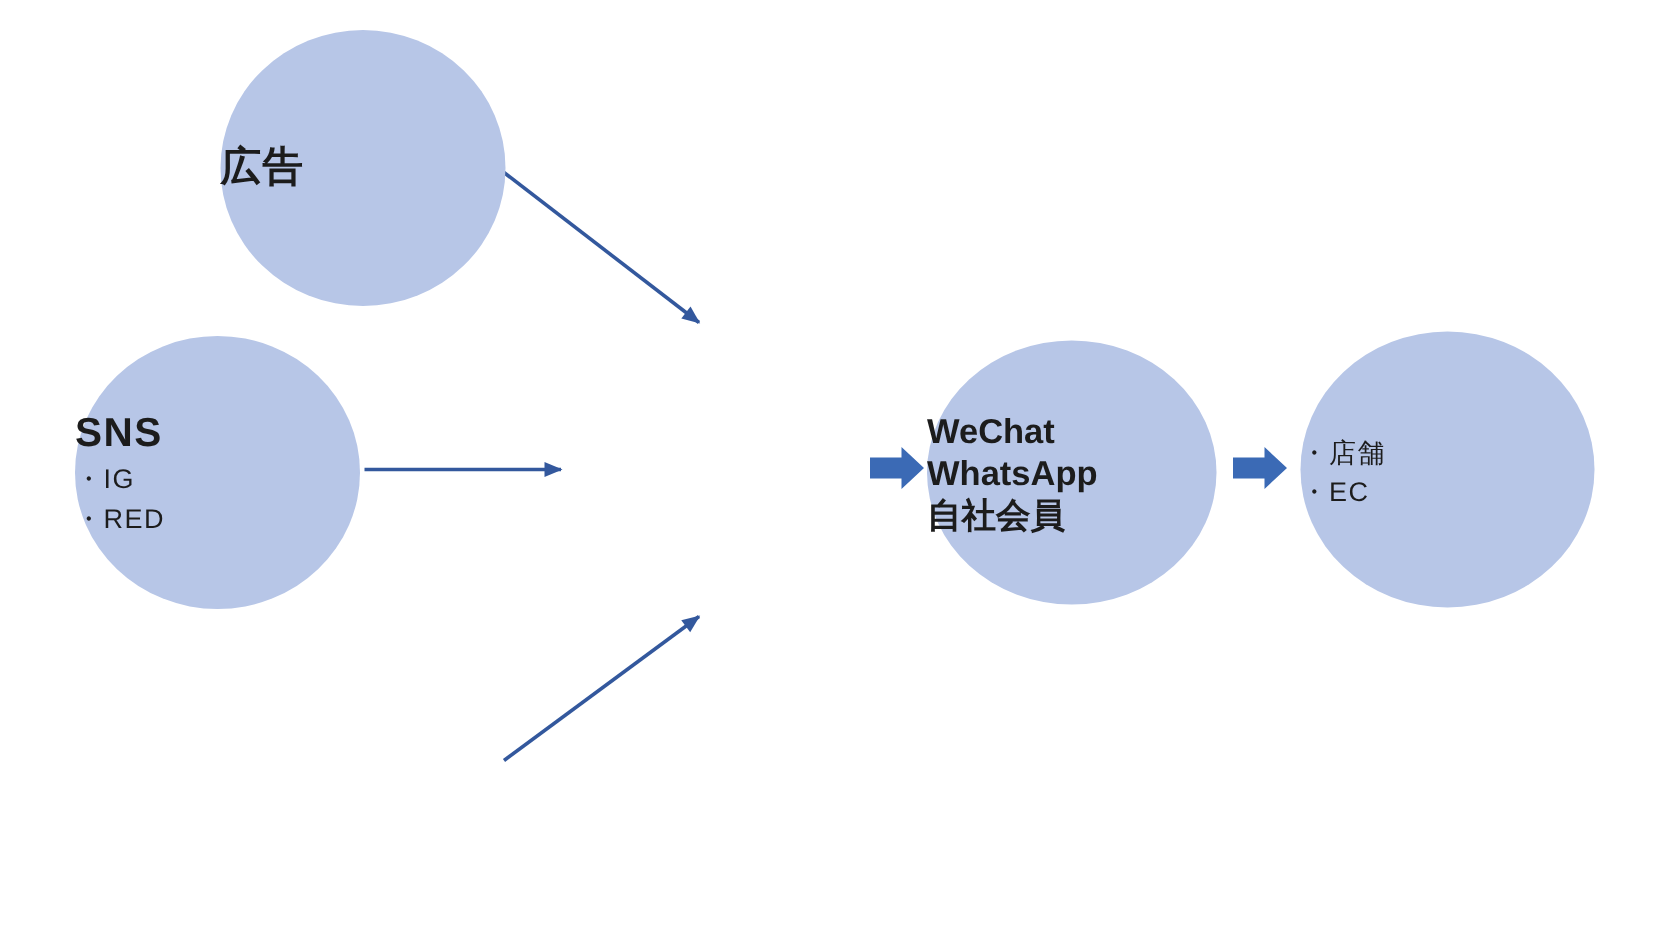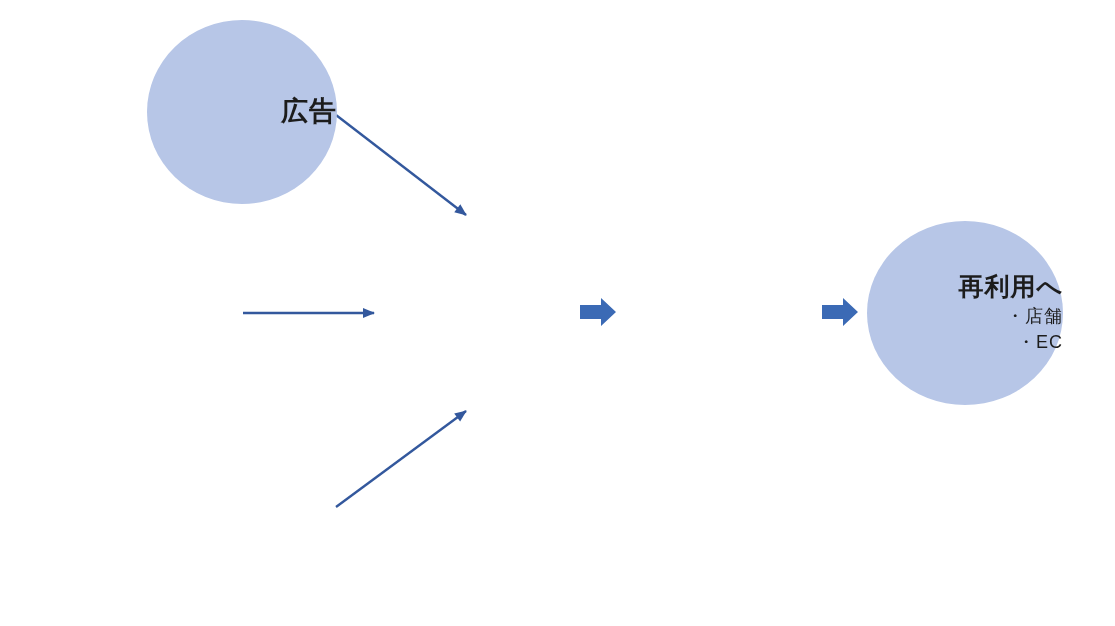--- a/index.html
+++ b/index.html
@@ -21,21 +21,21 @@
     top: 0;
     width: 1115px;
     height: 626px;
   }
   .node {
     position: absolute;
     border-radius: 50%;
     background: #b7c6e7;
     display: flex;
     flex-direction: column;
-    align-items: flex-end;
+    align-items: flex-start;
     justify-content: center;
     text-align: center;
     color: #1c1c1c;
   }
   .node-title {
     font-size: 27px;
     font-weight: bold;
     line-height: 1.15;
     letter-spacing: 1px;
   }
@@ -83,23 +83,32 @@
 
     <polygon points="580,305 601,305 601,298 616,312 601,326 601,319 580,319" fill="#3b6ab5"></polygon>
 
     <polygon points="822,305 843,305 843,298 858,312 843,326 843,319 822,319" fill="#3b6ab5"></polygon>
   </svg>
 
   <div class="node" id="node-ad">
     <div class="node-title">広告</div>
   </div>
 
+  <div class="node" id="node-sns">
+    <div class="node-title">SNS</div>
+    <div class="node-item">・IG</div>
+    <div class="node-item">・RED</div>
+  </div>
 
 
 
+  <div class="node" id="node-member">
+    <div class="node-line">WeChat</div>
+    <div class="node-line">WhatsApp</div>
+    <div class="node-line">自社会員</div>
+  </div>
 
   <div class="node" id="node-reuse">
-    <div class="node-title">再利用へ</div>
     <div class="node-item">・店舗</div>
     <div class="node-item">・EC</div>
   </div>
 
 </div>
 
 </body></html>

